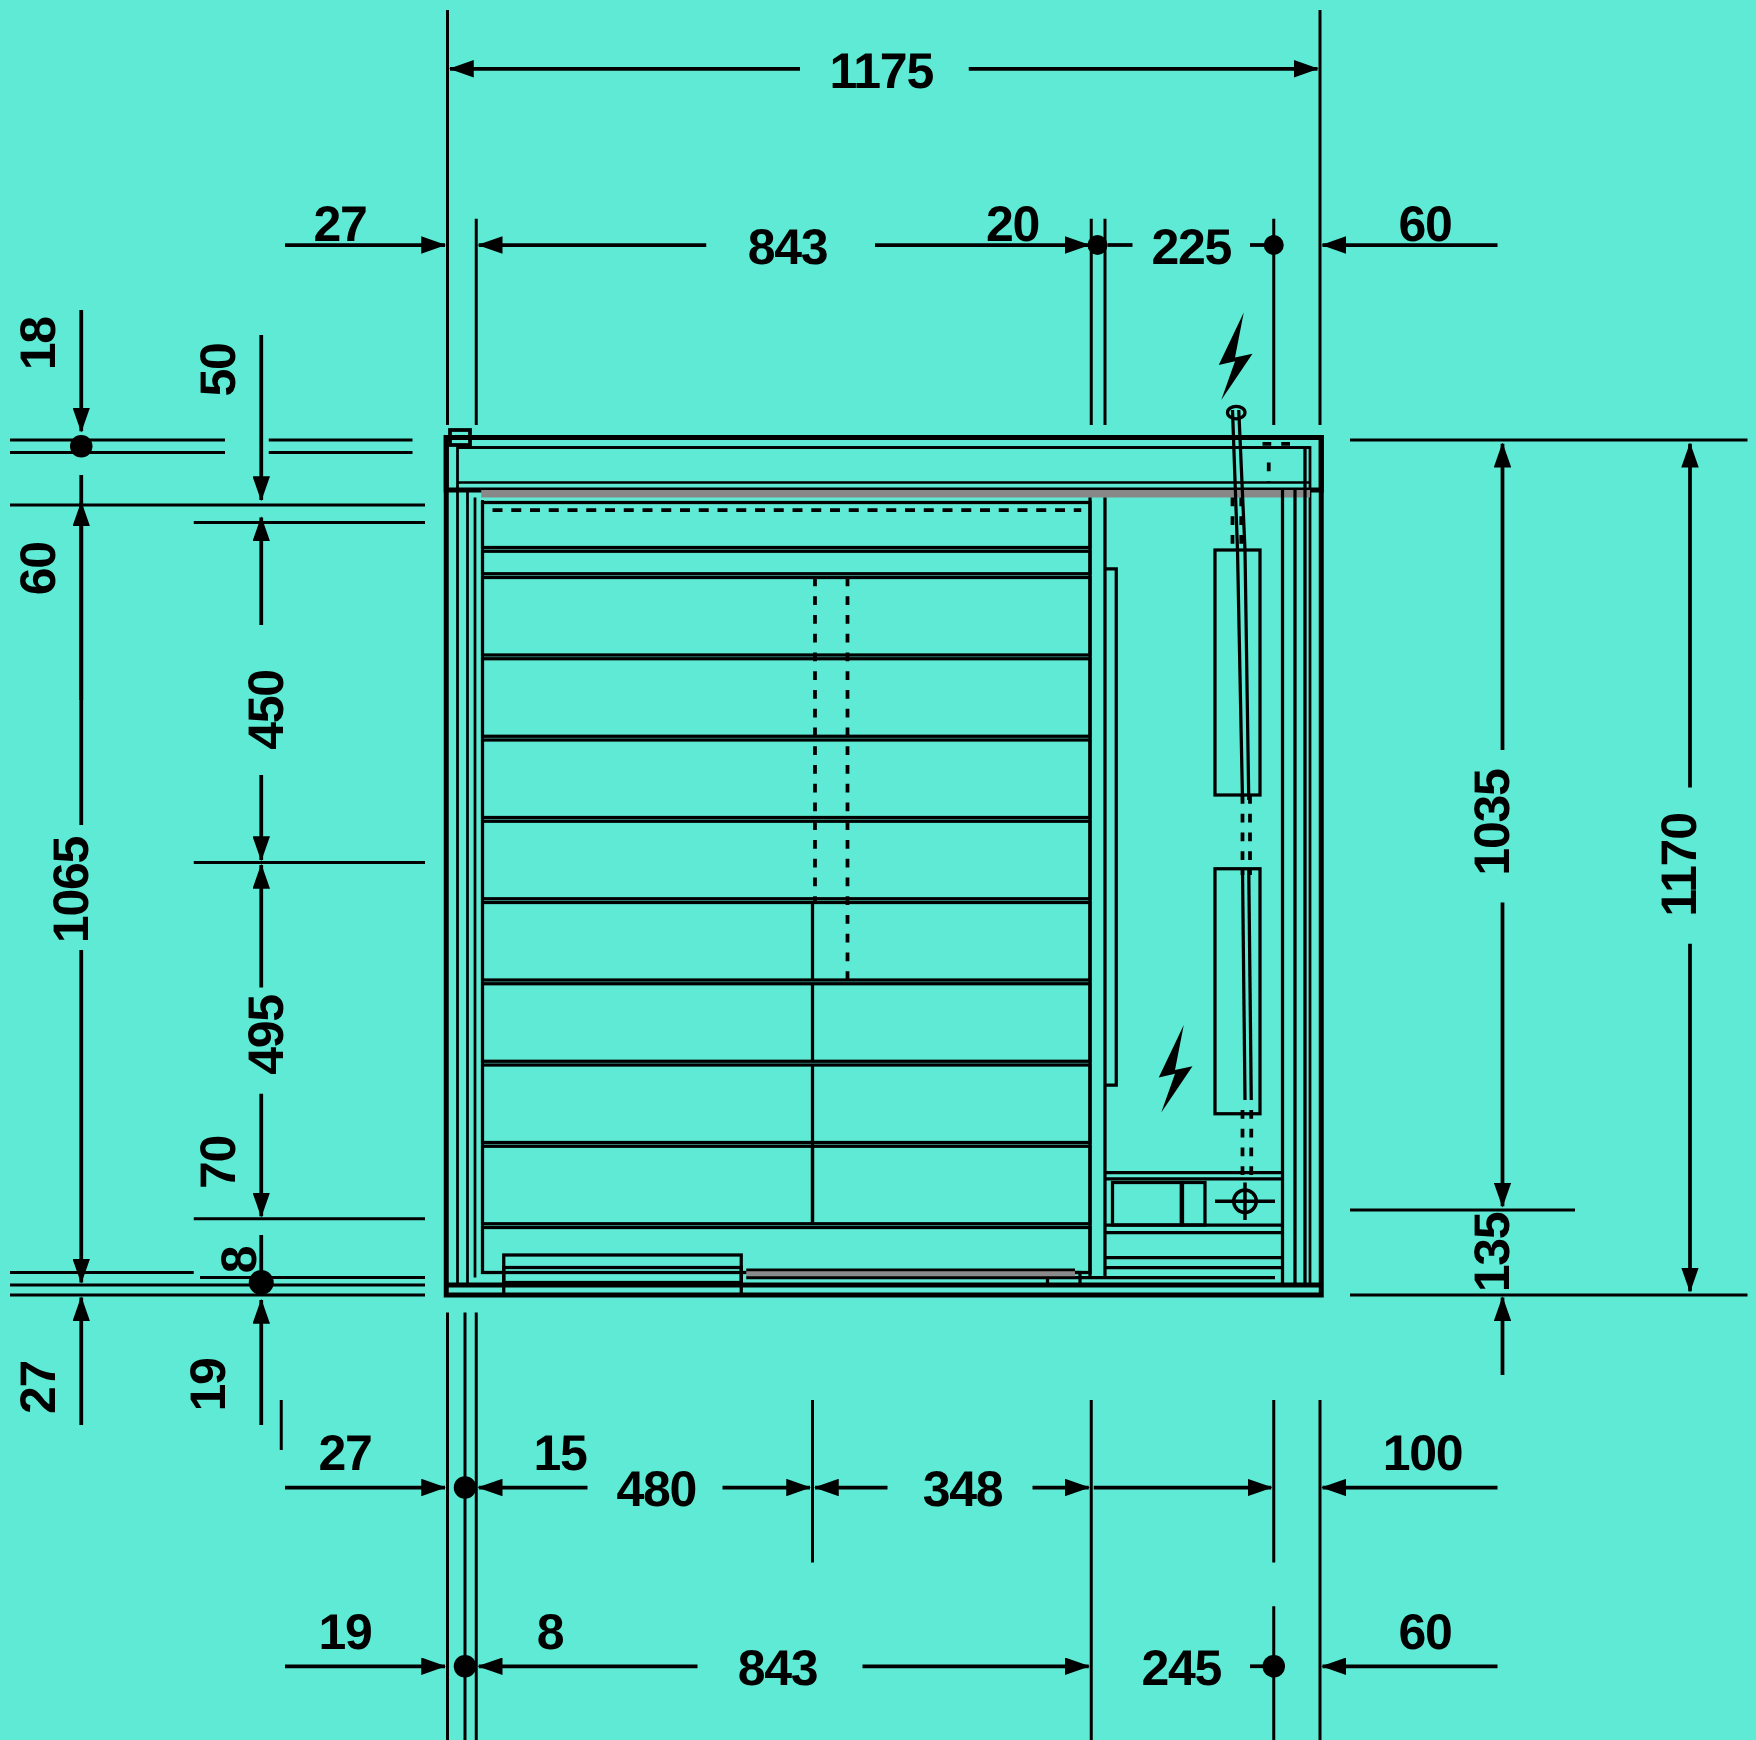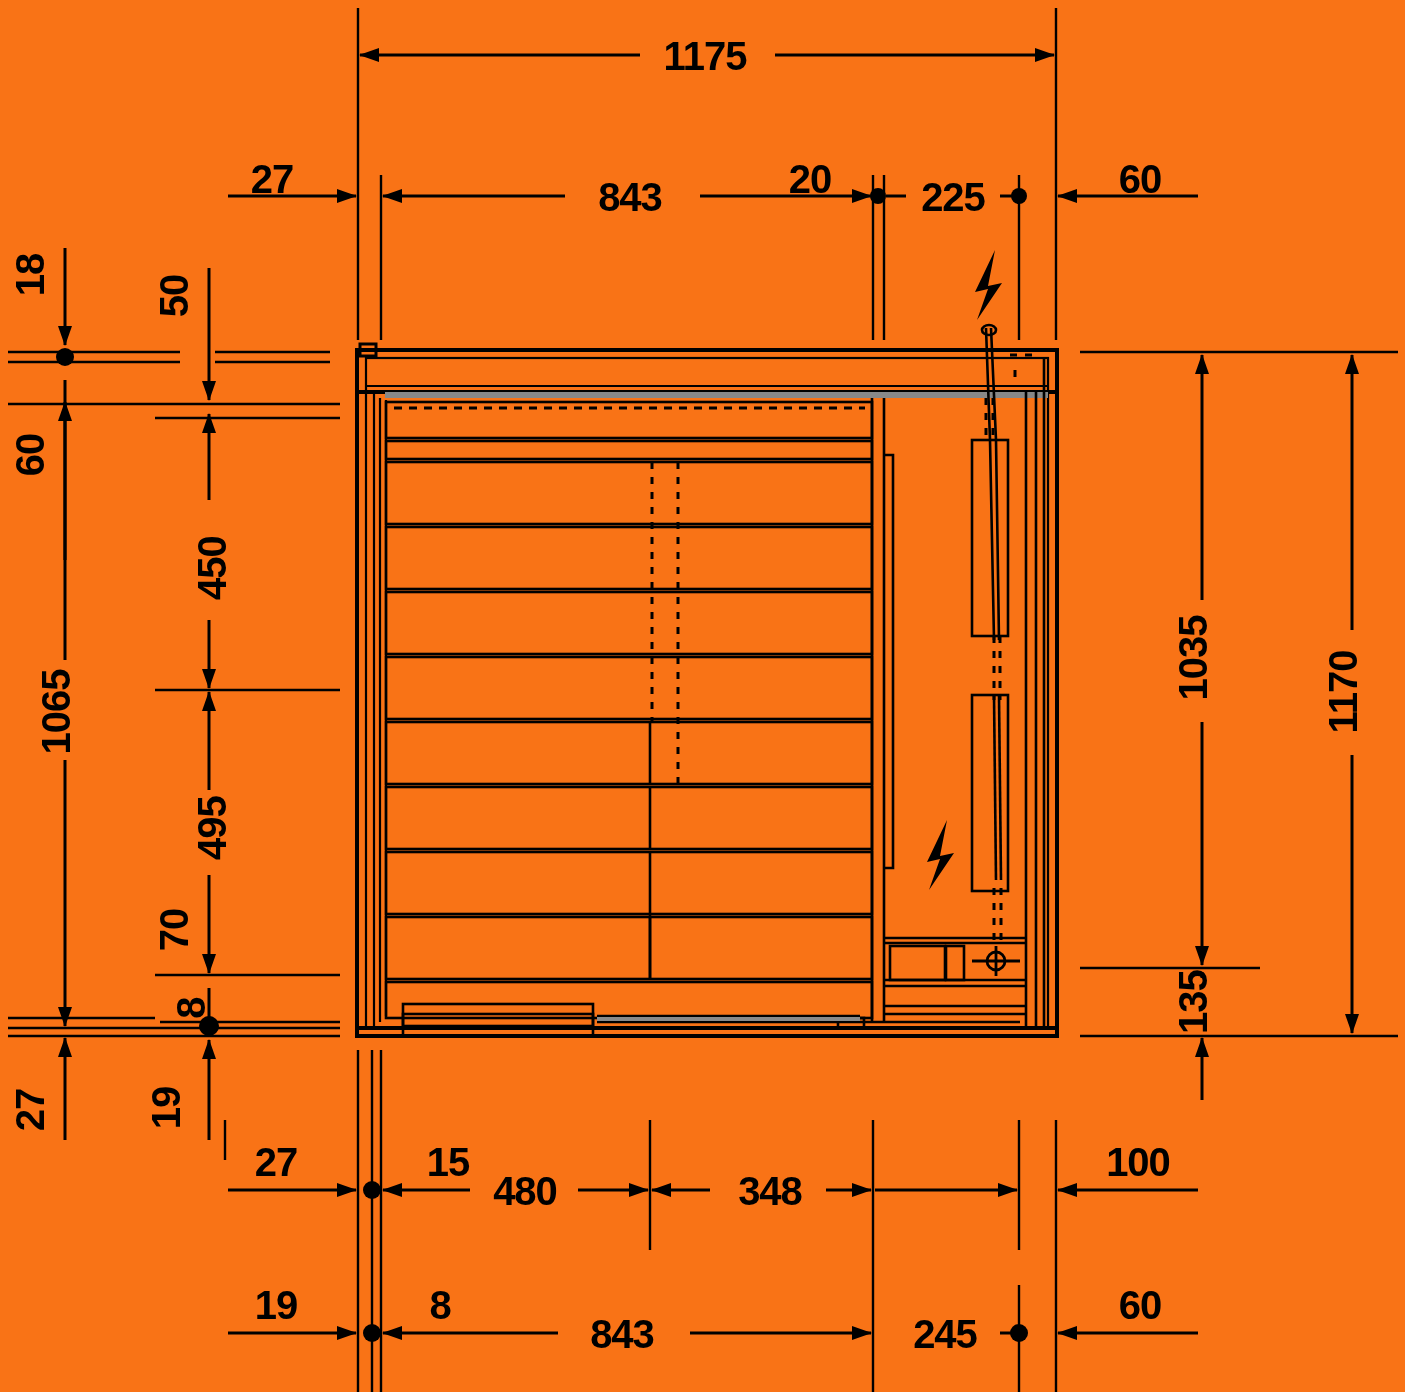--- a/index.html
+++ b/index.html
@@ -1,17 +1,17 @@
 <!DOCTYPE html>
 <html><head>
 <meta charset="utf-8">
 <style>
   html,body{margin:0;padding:0;background:#ffffff;}
   body{font-family:"Liberation Sans", sans-serif;}
-  #sheet{position:relative;width:1405px;height:1392px;background:#f97316;overflow:hidden;}
+  #sheet{position:relative;width:1405px;height:1392px;background:#5eead4;overflow:hidden;}
   #sheet svg{position:absolute;left:0;top:0;}
   .dimtext{
     font-family:"Liberation Sans", sans-serif;
     font-weight:bold;
     font-size:40px;
     fill:#000;
     letter-spacing:-1px;
   }
 </style>
 </head>

